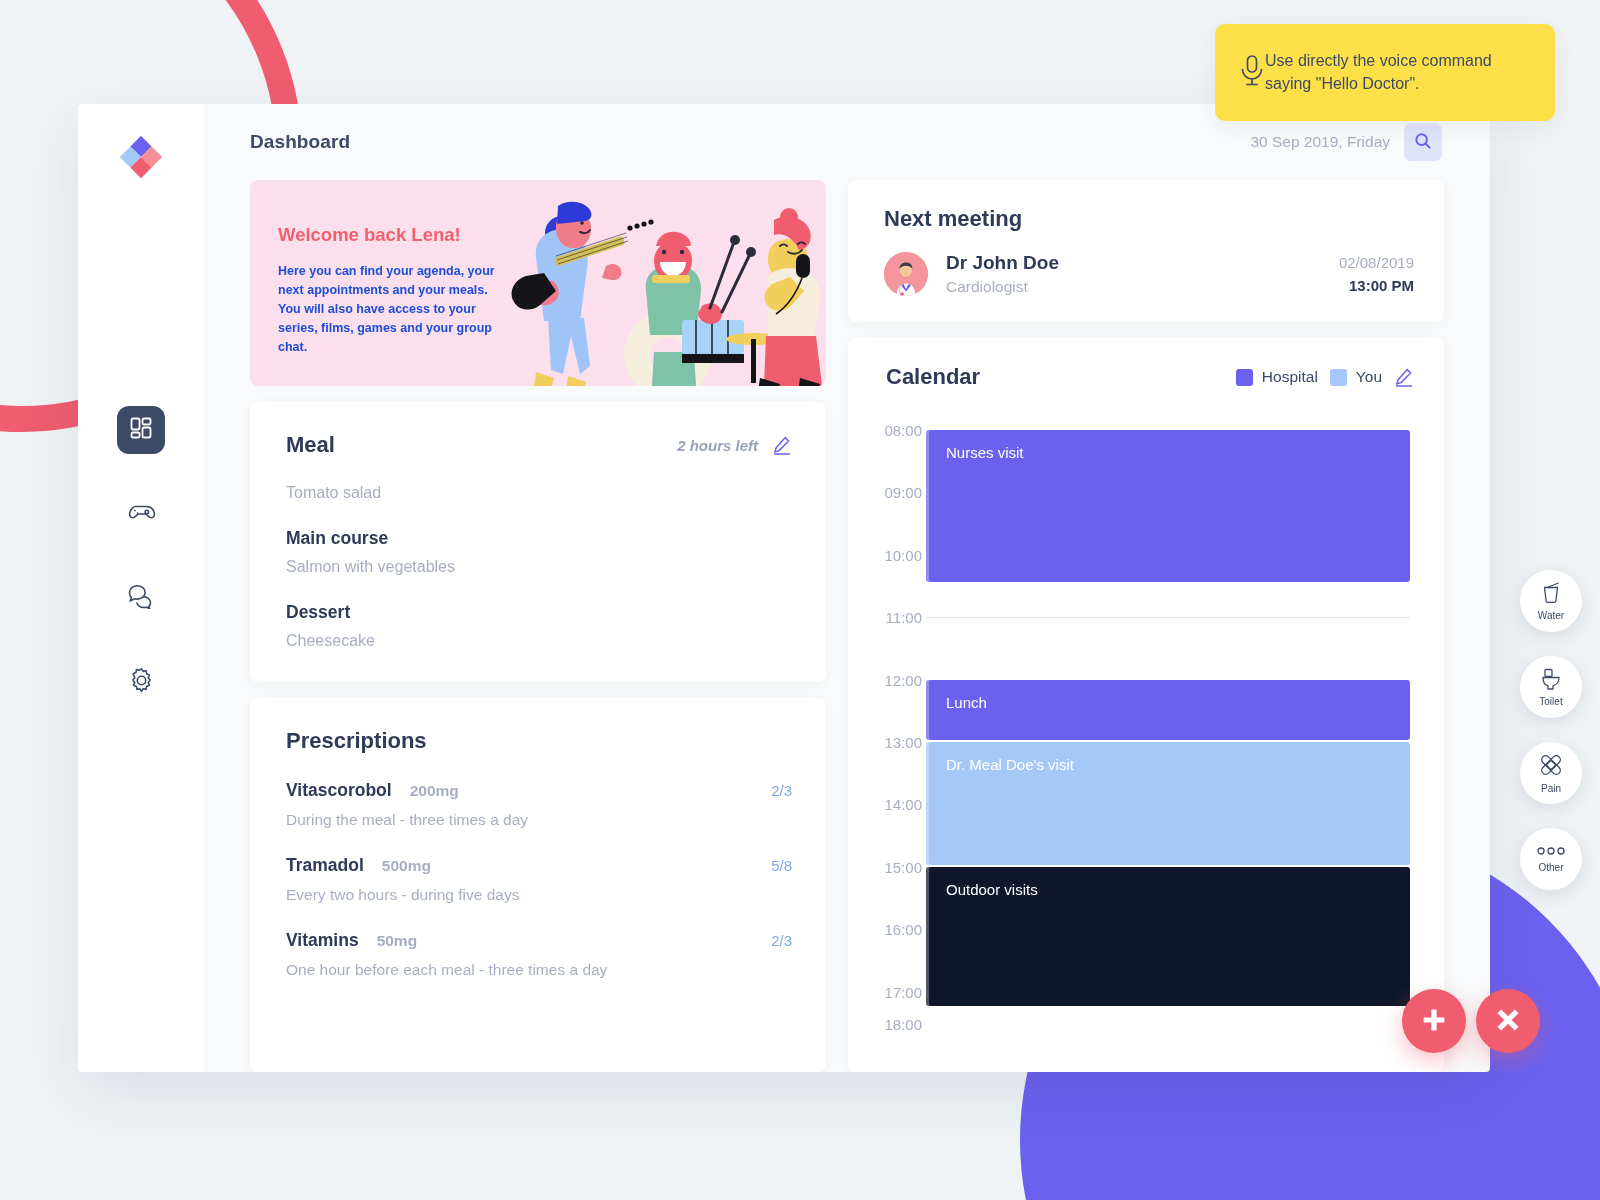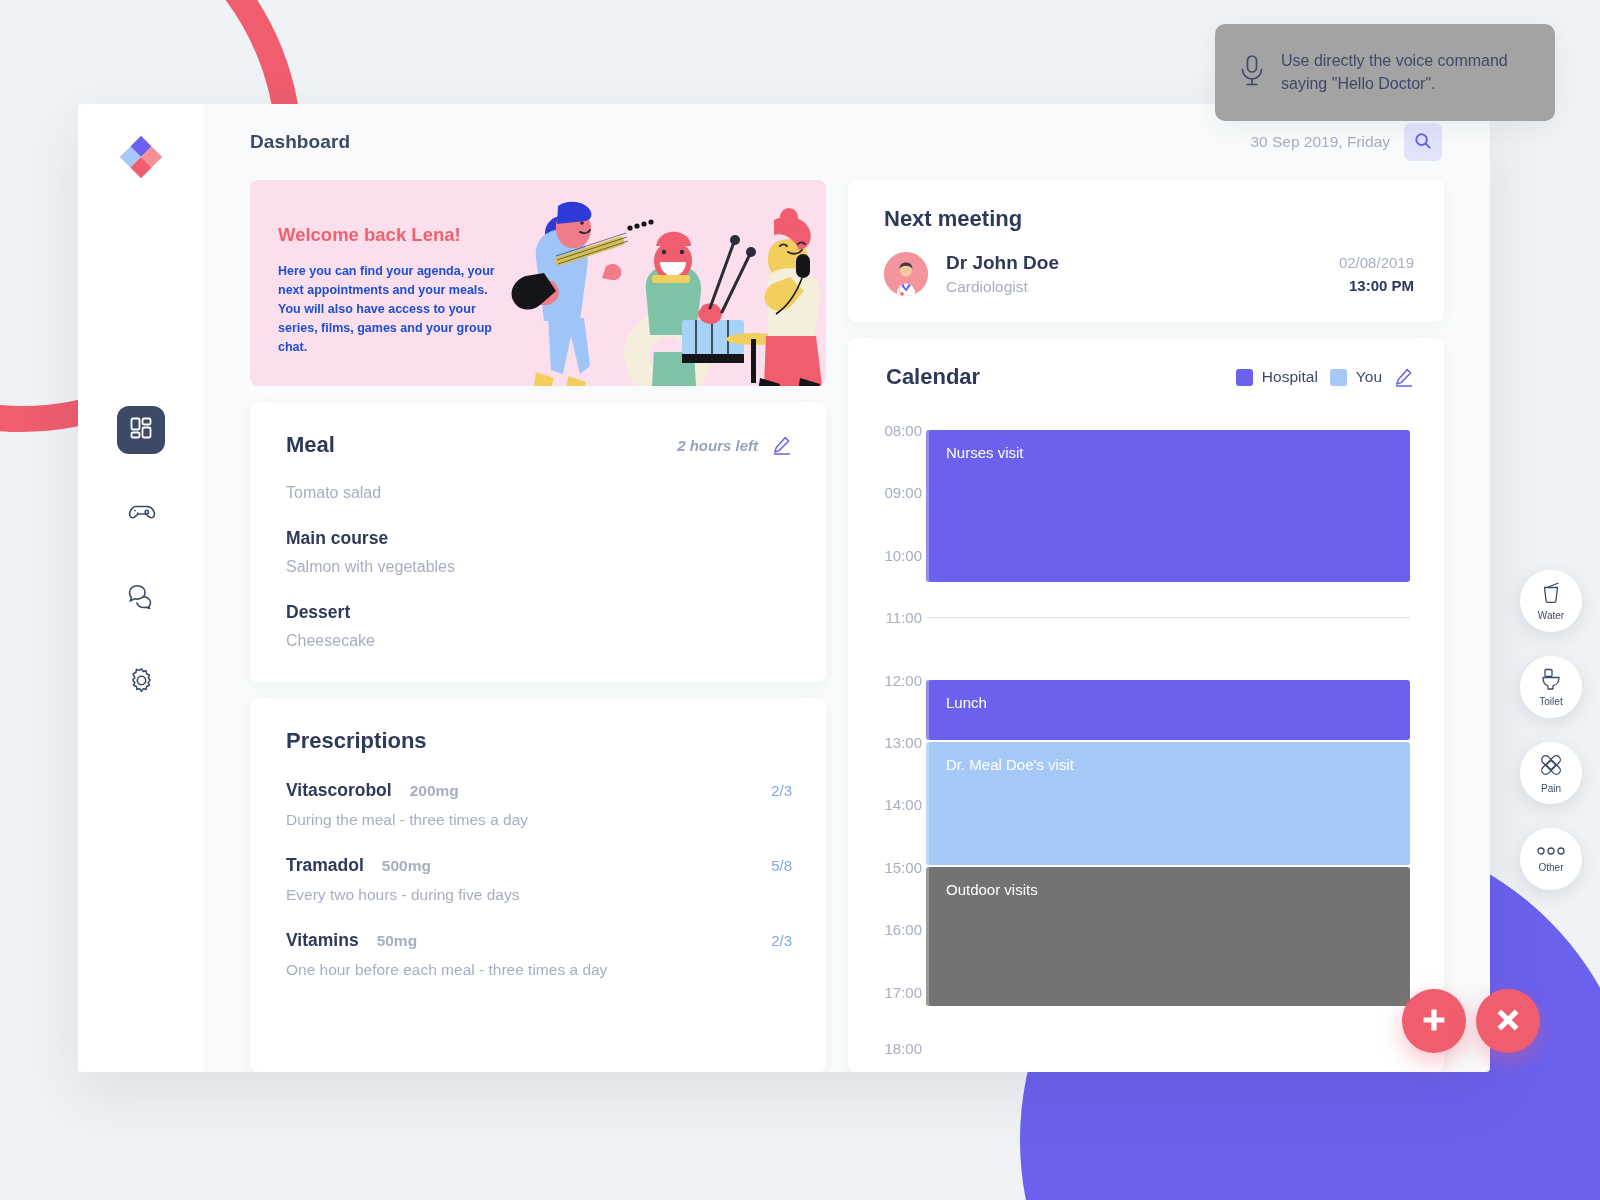--- a/index.html
+++ b/index.html
@@ -28,27 +28,26 @@
     border-radius: 50%;
     background: #6a61ee;
     z-index: 0;
   }
 
   
   .voice-tip {
     position: absolute;
     left: 1215px; top: 24px;
     width: 340px; height: 97px;
-    background: #a3a3a3;
+    background: #fde047;
     border-radius: 10px;
     box-shadow: 0 6px 26px rgba(40,56,90,0.07);
     display: flex;
     align-items: center;
     padding: 0 24px;
-    gap: 16px;
     z-index: 40;
   }
   .voice-tip .mic { flex: 0 0 auto; color: #3c4a68; }
   .voice-tip .vt-text {
     font-size: 16px;
     line-height: 1.42;
     color: #3c4a68;
   }
 
   
@@ -536,25 +535,25 @@
                 <div class="hour-label" style="top: 80.4px;">09:00</div>
                 <div class="hour-label" style="top: 142.8px;">10:00</div>
                 <div class="hour-label" style="top: 205.2px;">11:00</div>
                 <div class="hour-line" style="top: 205.2px;"></div>
                 <div class="hour-label" style="top: 267.6px;">12:00</div>
                 <div class="hour-label" style="top: 330px;">13:00</div>
                 <div class="hour-label" style="top: 392.4px;">14:00</div>
                 <div class="hour-label" style="top: 454.8px;">15:00</div>
                 <div class="hour-label" style="top: 517.2px;">16:00</div>
                 <div class="hour-label" style="top: 579.6px;">17:00</div>
-                <div class="hour-label" style="top: 612px; margin-top: 24px;">18:00</div>
+                <div class="hour-label" style="top: 612px;">18:00</div>
                 <div class="event" style="top: 18px; height: 152px; background: rgb(106, 97, 238);"><span>Nurses visit</span></div>
                 <div class="event" style="top: 267.6px; height: 60.4px; background: rgb(106, 97, 238);"><span>Lunch</span></div>
                 <div class="event" style="top: 330px; height: 122.8px; background: rgb(165, 200, 247);"><span>Dr. Meal Doe's visit</span></div>
-                <div class="event" style="top: 454.8px; height: 139px; background: #737373;"><span>Outdoor visits</span></div>
+                <div class="event" style="top: 454.8px; height: 139px; background: #0f172a;"><span>Outdoor visits</span></div>
               </div>
           </div>
         </div>
       </div>
     </div>
   </div>
 </div>
 
 <div class="quick">
   <button class="quick-btn">

